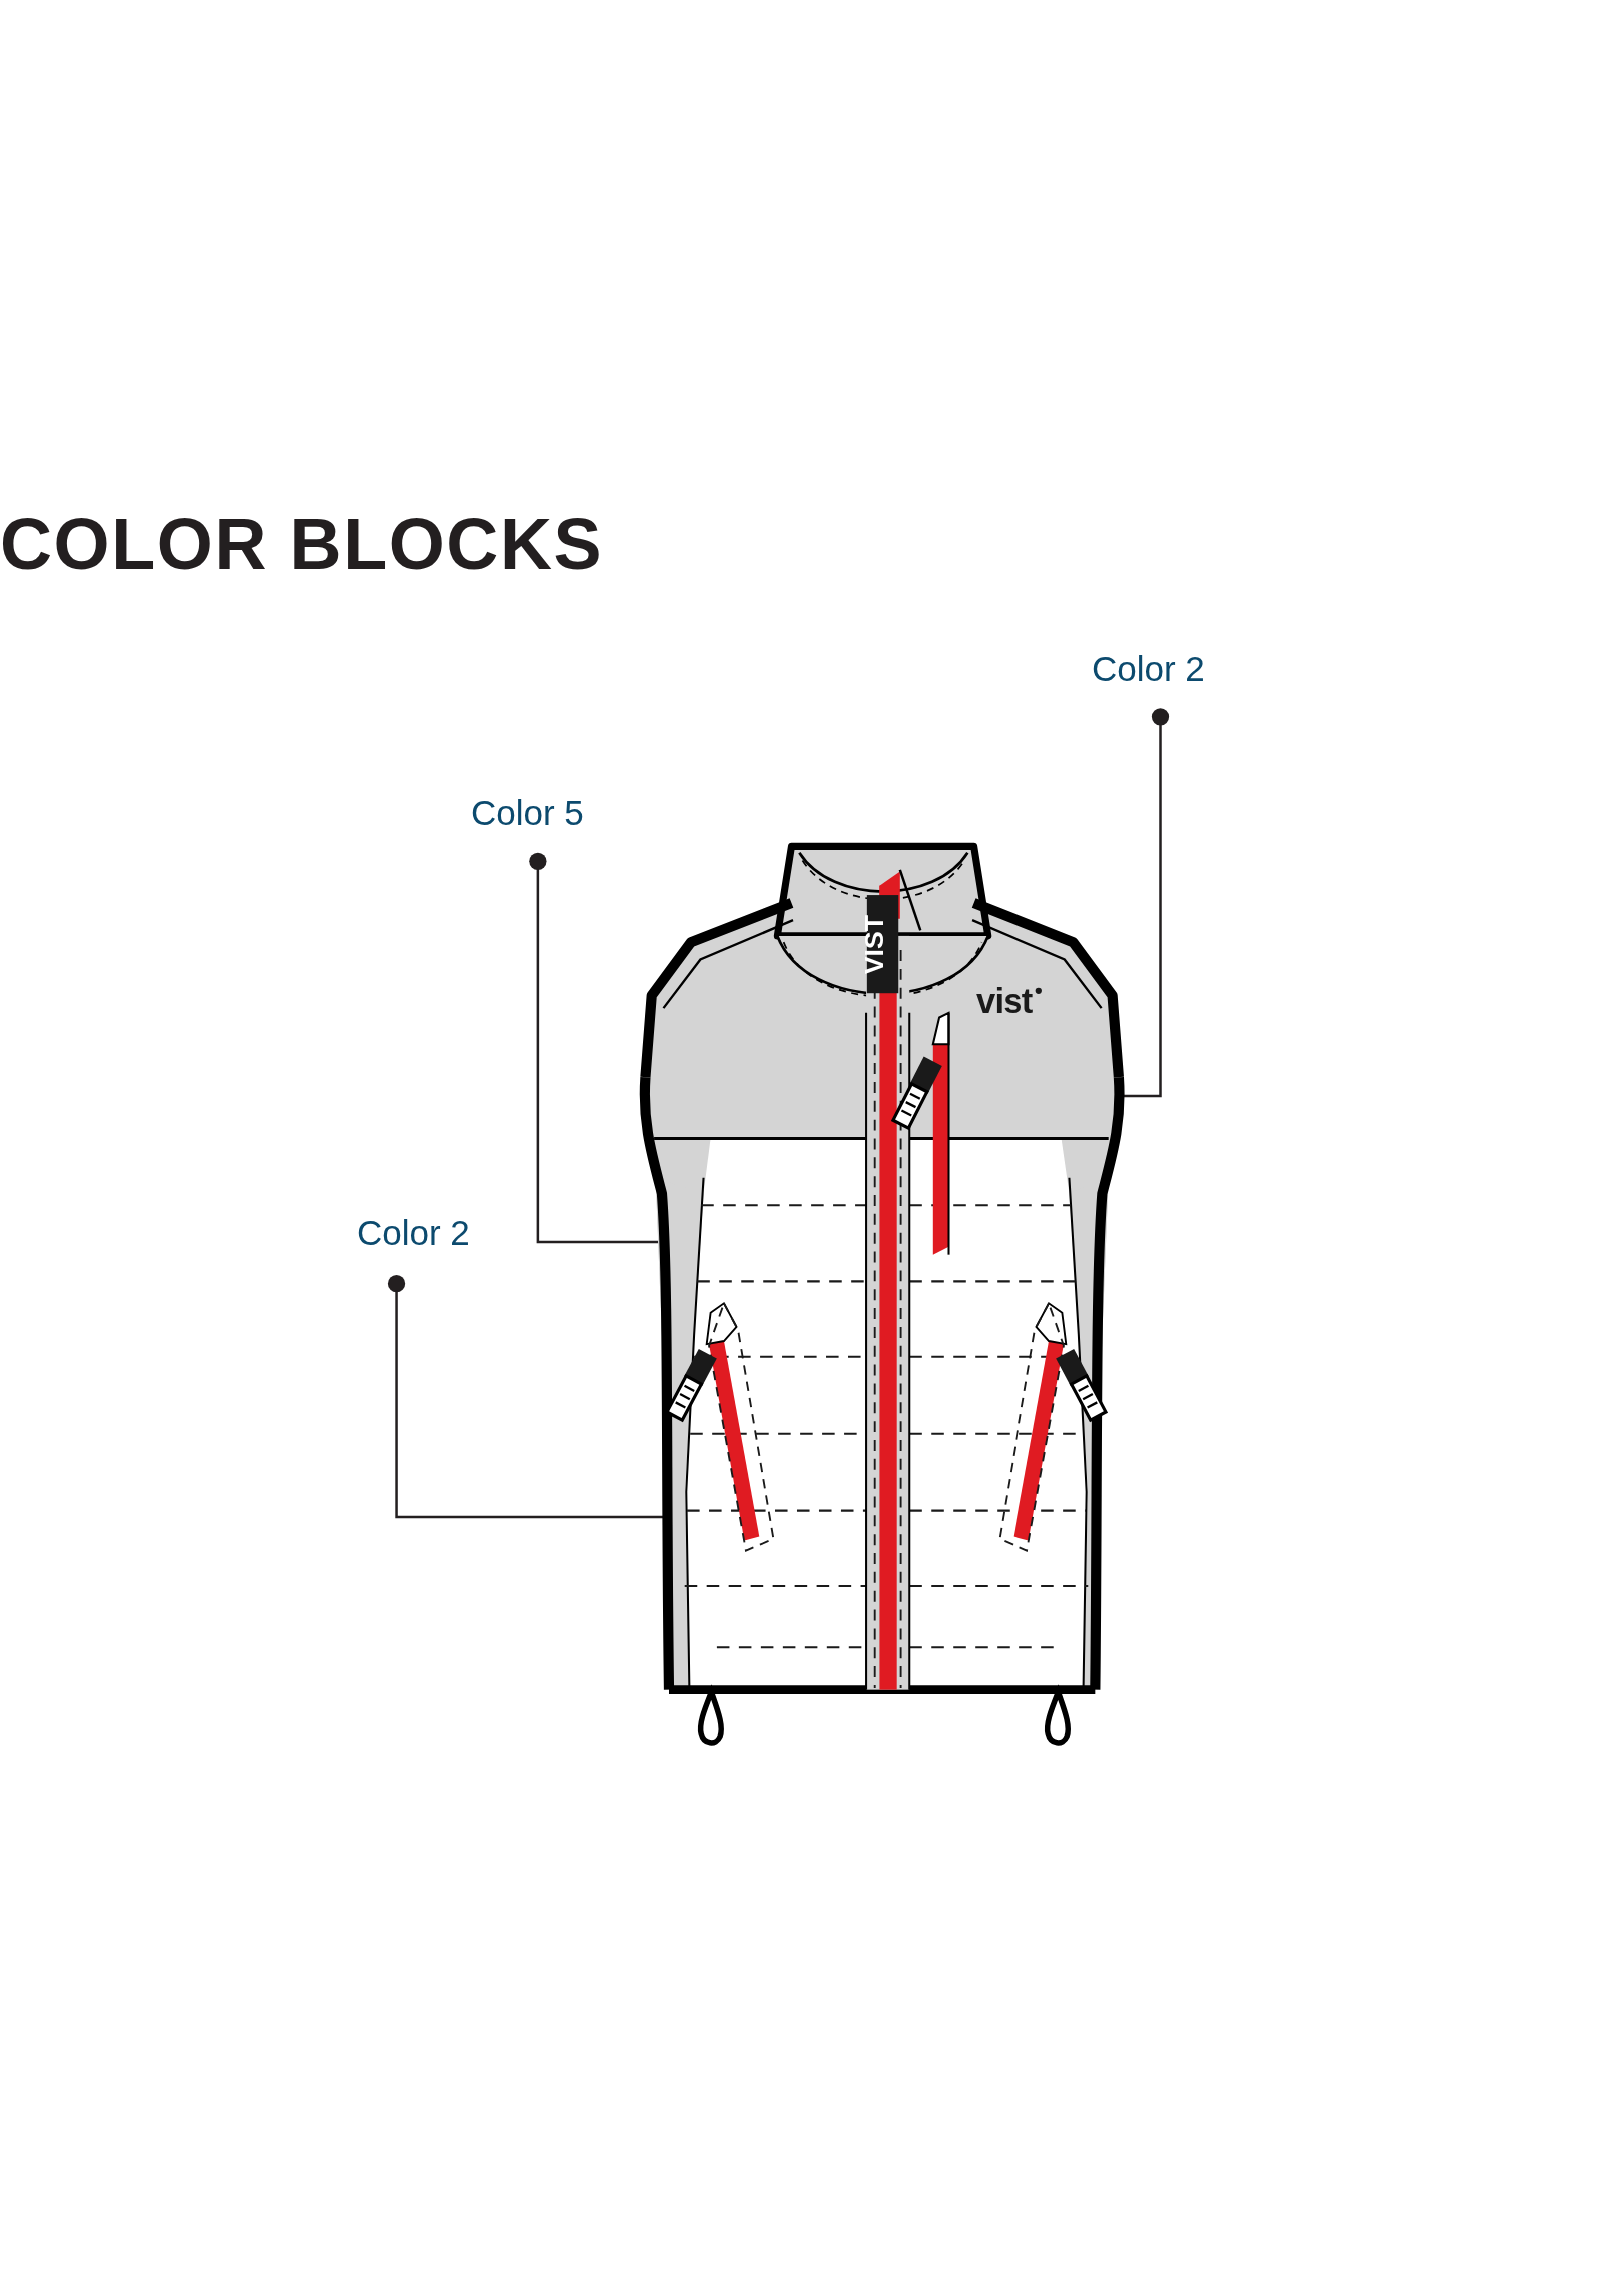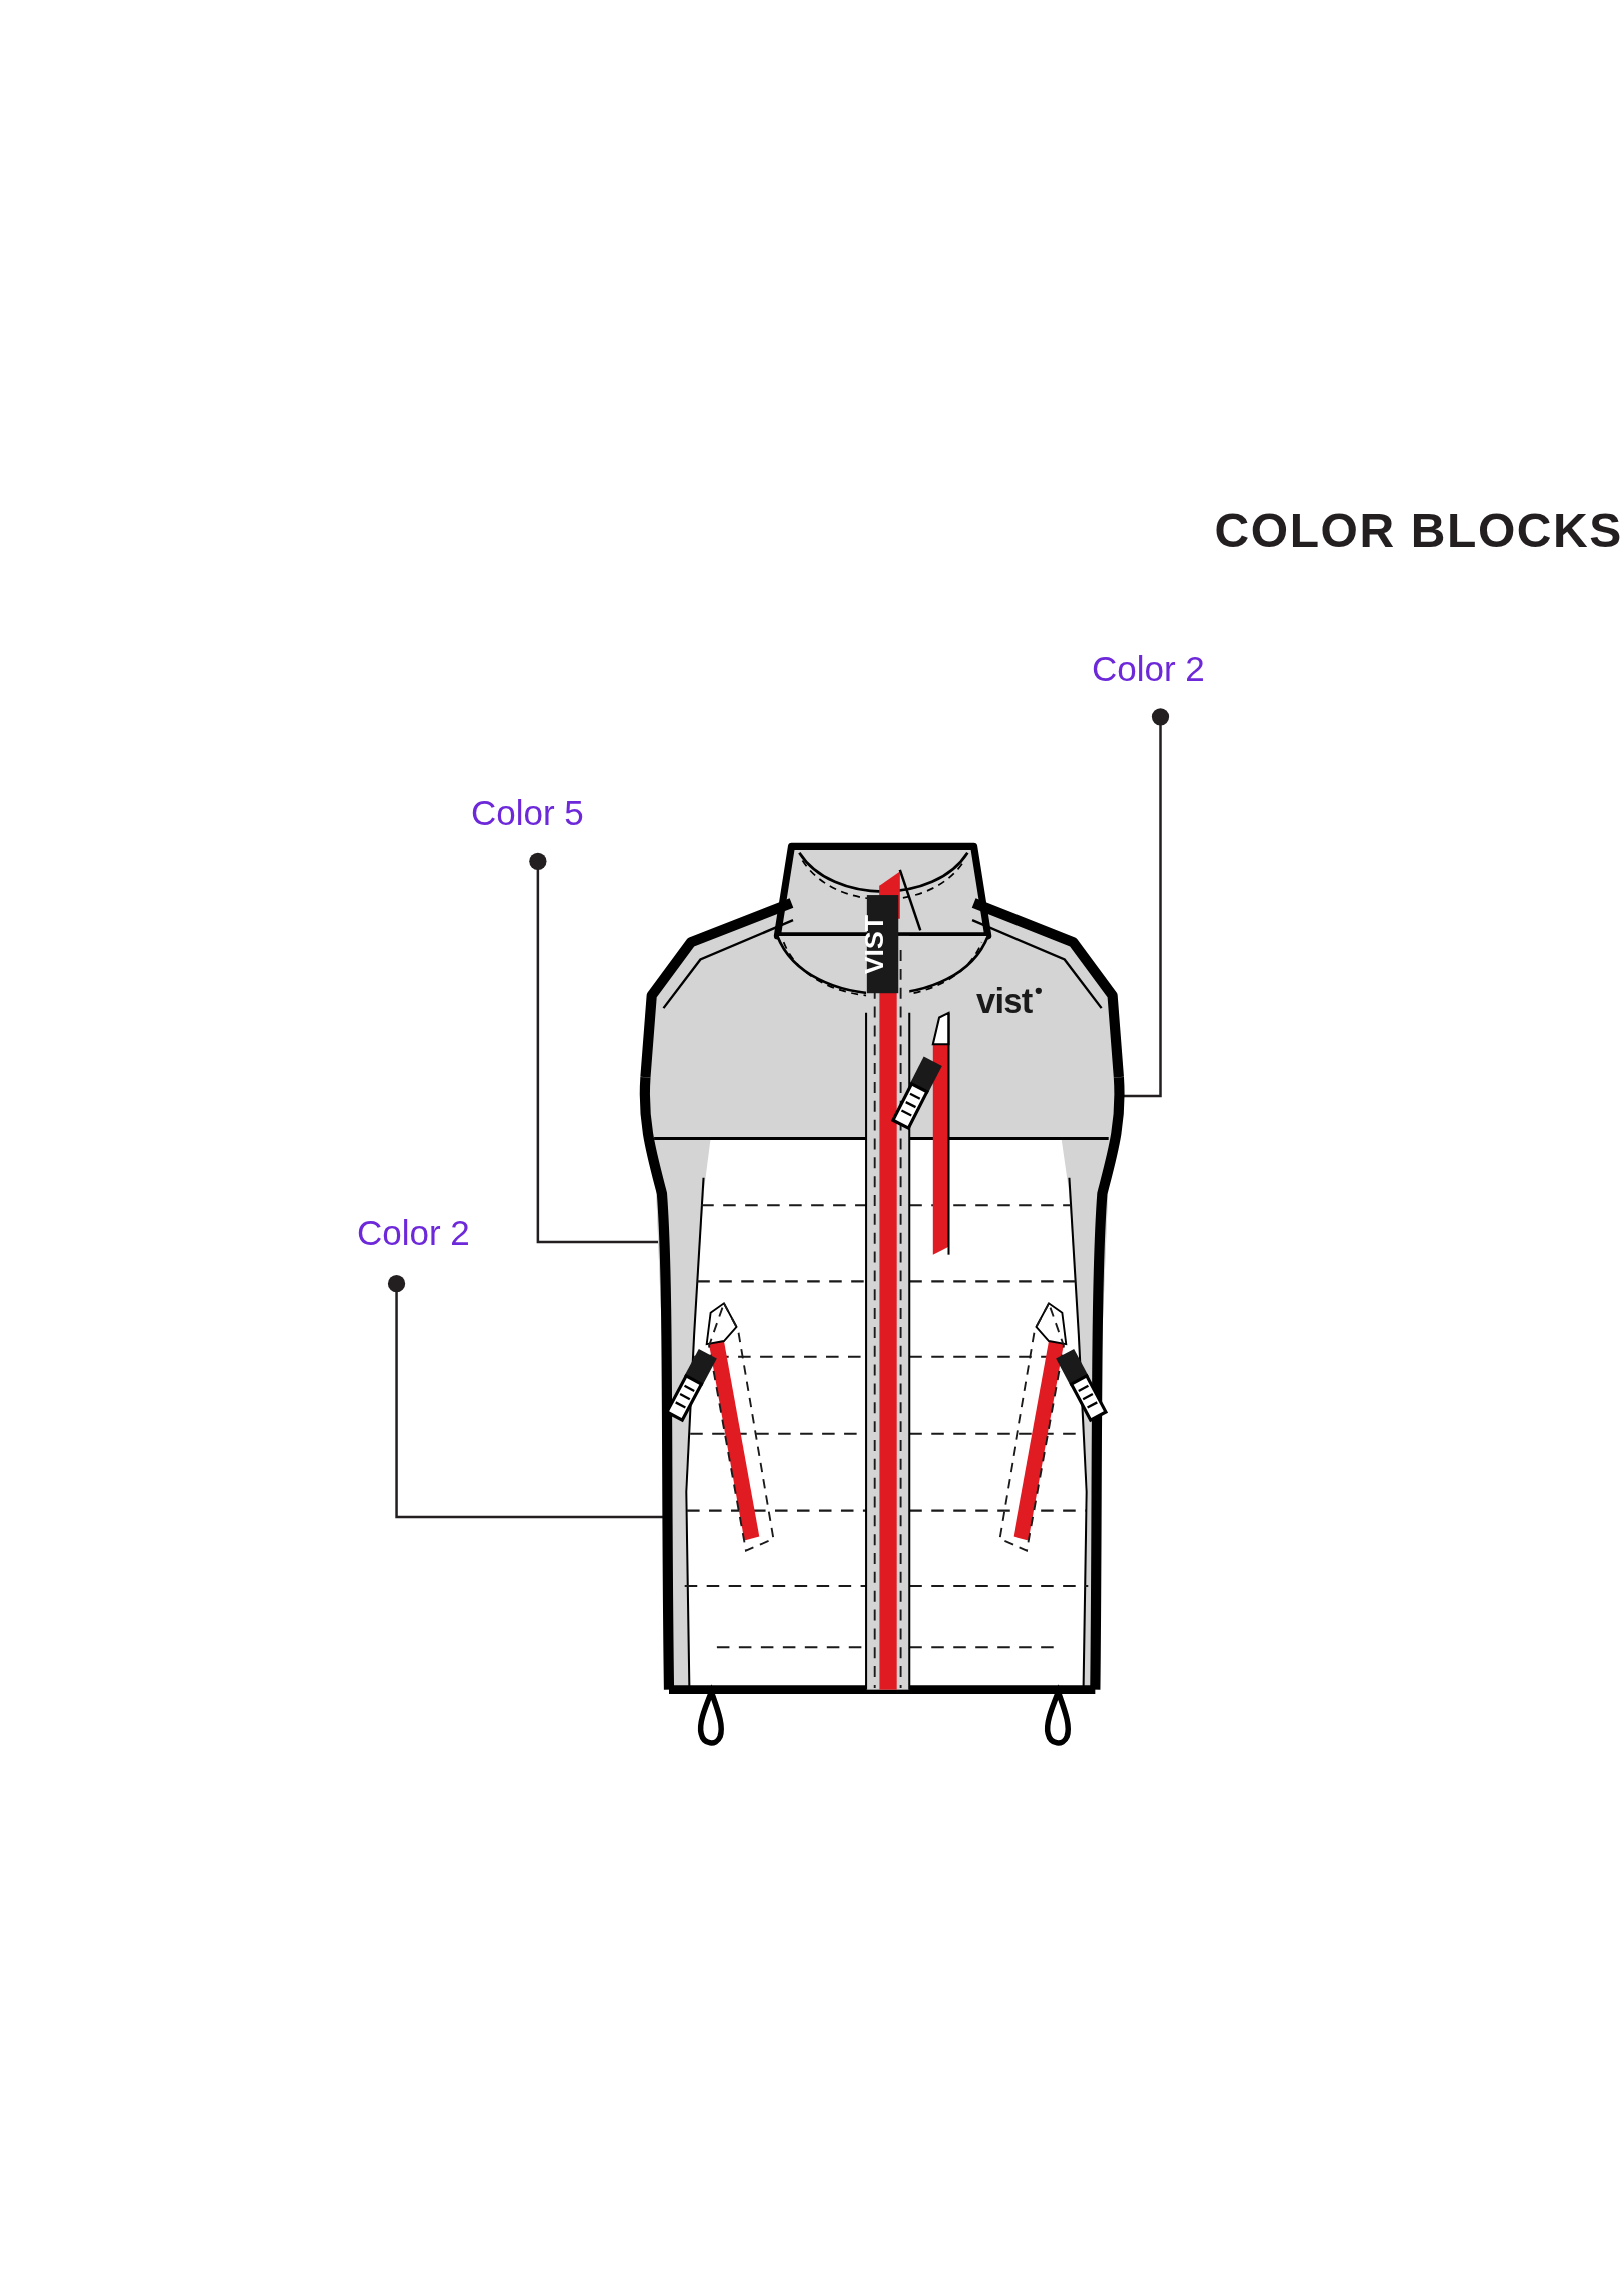--- a/index.html
+++ b/index.html
@@ -8,32 +8,31 @@
     background:#ffffff;
     font-family:"Liberation Sans", sans-serif;
     overflow:hidden;
     position:relative;
   }
   #sheet{position:absolute;inset:0;}
   #title{
     position:absolute;
     left:0;right:0;
     top:503px;
-    text-align:right;
-    font-size:48px;
+    text-align:left;
+    font-size:72px;
     font-weight:bold;
     letter-spacing:1.6px;
     color:#231f20;
     font-family:"Liberation Sans", sans-serif;
-    margin-left:20px;
   }
   .callout{
     position:absolute;
     font-size:35px;
-    color:#6d28d9;
+    color:#0c4a6e;
     font-family:"Liberation Sans", sans-serif;
     white-space:nowrap;
   }
   #c1-label{left:471px;top:793px;}
   #c2-label{left:1092px;top:649px;}
   #c3-label{left:357px;top:1213px;}
   svg{position:absolute;left:0;top:0;width:1623px;height:2295px;}
 </style>
 </head>
 <body>

